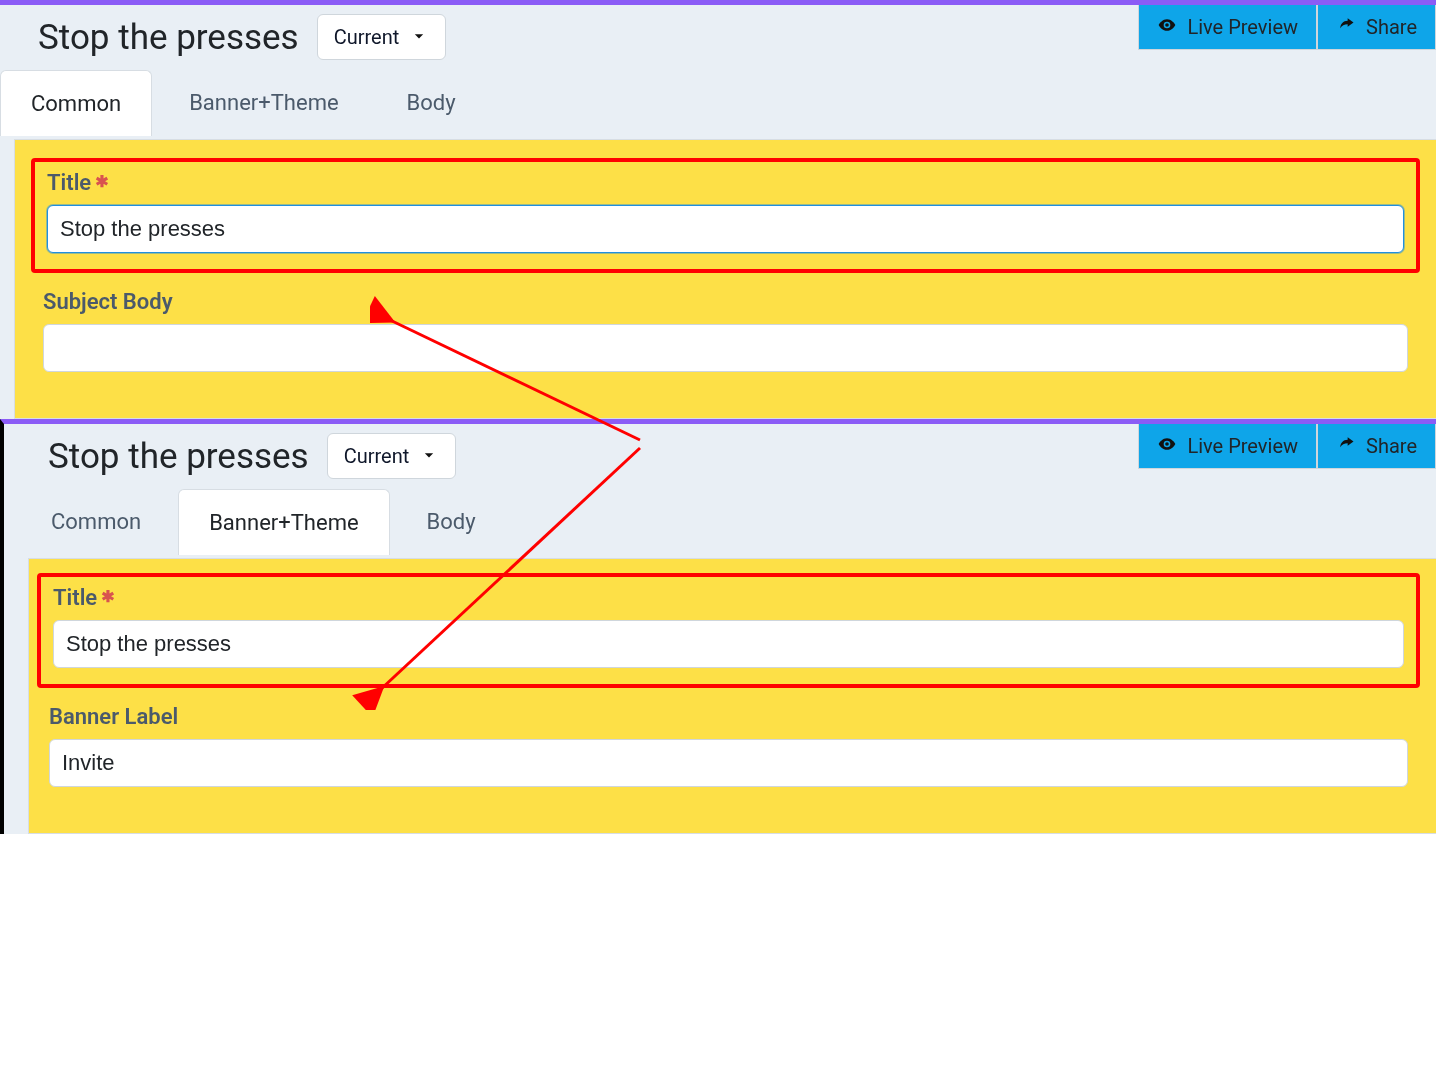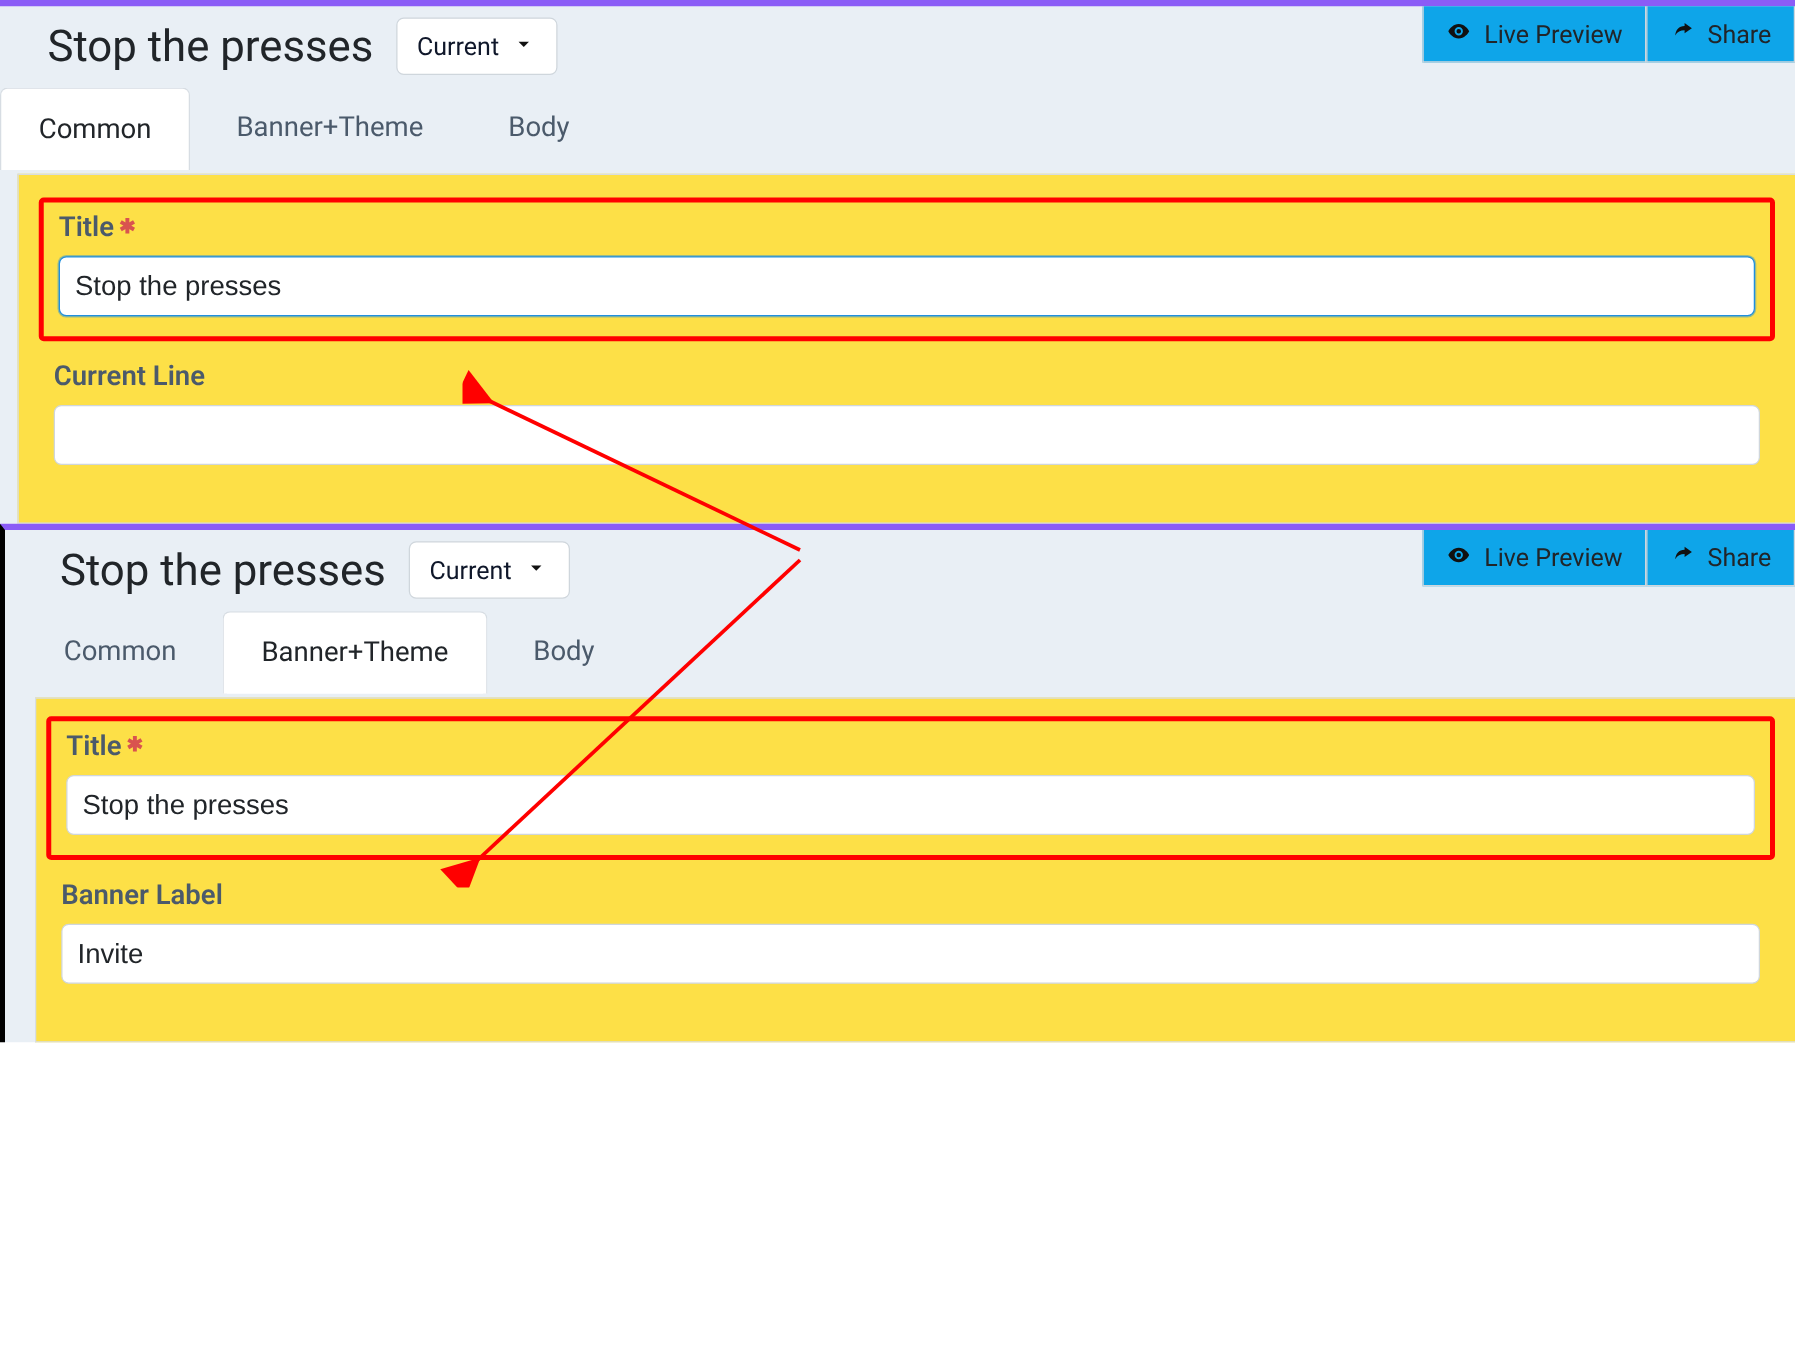--- a/index.html
+++ b/index.html
@@ -205,21 +205,21 @@
     <div class="formbody" style="padding-top:18px;">
       <div class="highlight-box">
         <div class="field" style="margin-bottom:0;">
           <label class="flabel">
             <span>Title</span><span class="req">✱</span>
           </label>
           <input class="tinput focused" type="text" value="Stop the presses" style="">
         </div>
       </div>
       <div class="field" style="margin-top:6px; padding:0 12px;">
-        <label class="flabel">Current Line</label>
+        <label class="flabel">Subject Body</label>
         <input class="tinput" type="text" value="" style="">
       </div>
     </div>
   </div>
 
   <div class="panel second">
     <div class="hdr">
       <span class="page-title">Stop the presses</span>
       <span class="dropdown">
         <span>Current</span>

